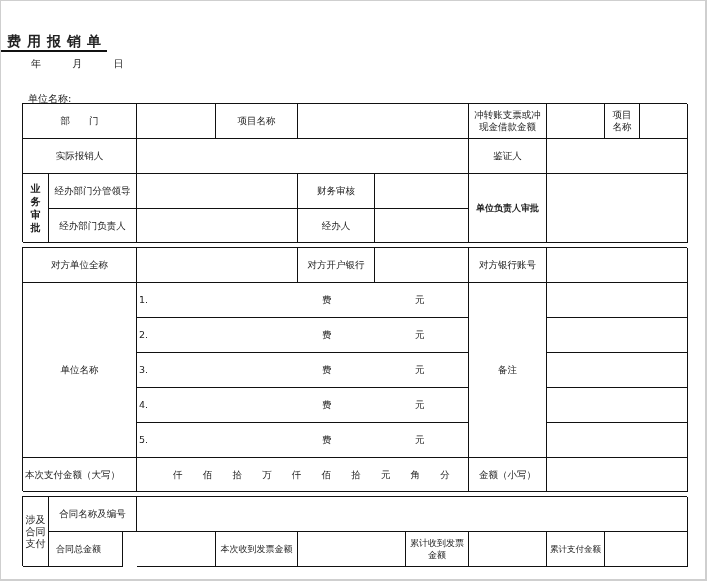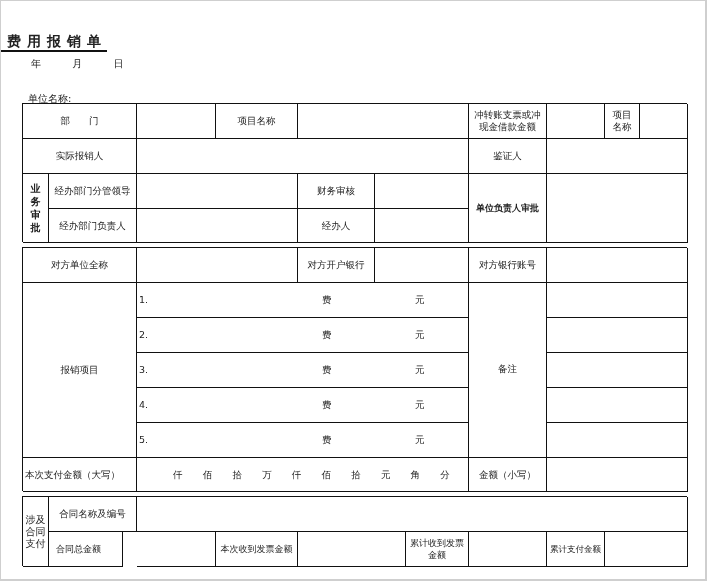--- a/index.html
+++ b/index.html
@@ -68,21 +68,21 @@
   </div>
 
   <div class="grid" style="left:21px; top:246px; width:665px; height:244px;">
     <div class="c" style="left:0; top:0; width:114px; height:35px;">对方单位全称</div>
     <div class="c" style="left:114px; top:0; width:161px; height:35px;"></div>
     <div class="c" style="left:275px; top:0; width:77px; height:35px;">对方开户银行</div>
     <div class="c" style="left:352px; top:0; width:94px; height:35px;"></div>
     <div class="c" style="left:446px; top:0; width:78px; height:35px;">对方银行账号</div>
     <div class="c" style="left:524px; top:0; width:141px; height:35px;"></div>
 
-    <div class="c" style="left:0; top:35px; width:114px; height:175px;">报销项目</div>
+    <div class="c" style="left:0; top:35px; width:114px; height:175px;">单位名称</div>
 
     <div class="c left" style="left:114px; top:35px; width:332px; height:35px;">
       <span class="rowtext" style="left:2px;">1.</span>
       <span class="rowtext" style="left:185px;">费</span>
       <span class="rowtext" style="left:278px;">元</span>
     </div>
     <div class="c left" style="left:114px; top:70px; width:332px; height:35px;">
       <span class="rowtext" style="left:2px;">2.</span>
       <span class="rowtext" style="left:185px;">费</span>
       <span class="rowtext" style="left:278px;">元</span>
@@ -96,21 +96,21 @@
       <span class="rowtext" style="left:2px;">4.</span>
       <span class="rowtext" style="left:185px;">费</span>
       <span class="rowtext" style="left:278px;">元</span>
     </div>
     <div class="c left" style="left:114px; top:175px; width:332px; height:35px;">
       <span class="rowtext" style="left:2px;">5.</span>
       <span class="rowtext" style="left:185px;">费</span>
       <span class="rowtext" style="left:278px;">元</span>
     </div>
 
-    <div class="c" style="left:446px; top:35px; width:78px; height:175px;font-family:Liberation Mono, monospace;">备注</div>
+    <div class="c" style="left:446px; top:35px; width:78px; height:175px;">备注</div>
     <div class="c" style="left:524px; top:35px; width:141px; height:35px;"></div>
     <div class="c" style="left:524px; top:70px; width:141px; height:35px;"></div>
     <div class="c" style="left:524px; top:105px; width:141px; height:35px;"></div>
     <div class="c" style="left:524px; top:140px; width:141px; height:35px;"></div>
     <div class="c" style="left:524px; top:175px; width:141px; height:35px;"></div>
 
     <div class="c left" style="left:0; top:210px; width:114px; height:34px;">本次支付金额（大写）</div>
     <div class="c amt" style="left:114px; top:210px; width:332px; height:34px;">
       <span>仟</span>
       <span>佰</span>

